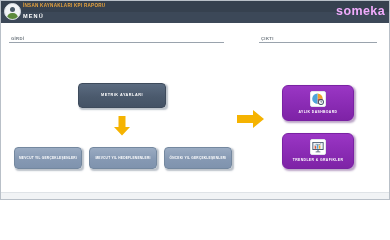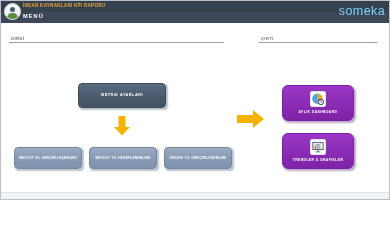--- a/index.html
+++ b/index.html
@@ -85,22 +85,22 @@
     color: #ffffff;
     font-weight: bold;
     white-space: nowrap;
     line-height: 9px;
   }
   #brand {
     position: absolute;
     right: 6px; top: 3px;
     font-size: 12.5px;
     letter-spacing: 0.4px;
-    color: #7dd3fc;
-    font-weight: normal;
+    color: #f0abfc;
+    font-weight: bold;
     line-height: 15px;
     white-space: nowrap;
   }
 
   
   #canvas {
     position: absolute;
     left: 0; top: 22px;
     width: 390px;
     height: 178px;

